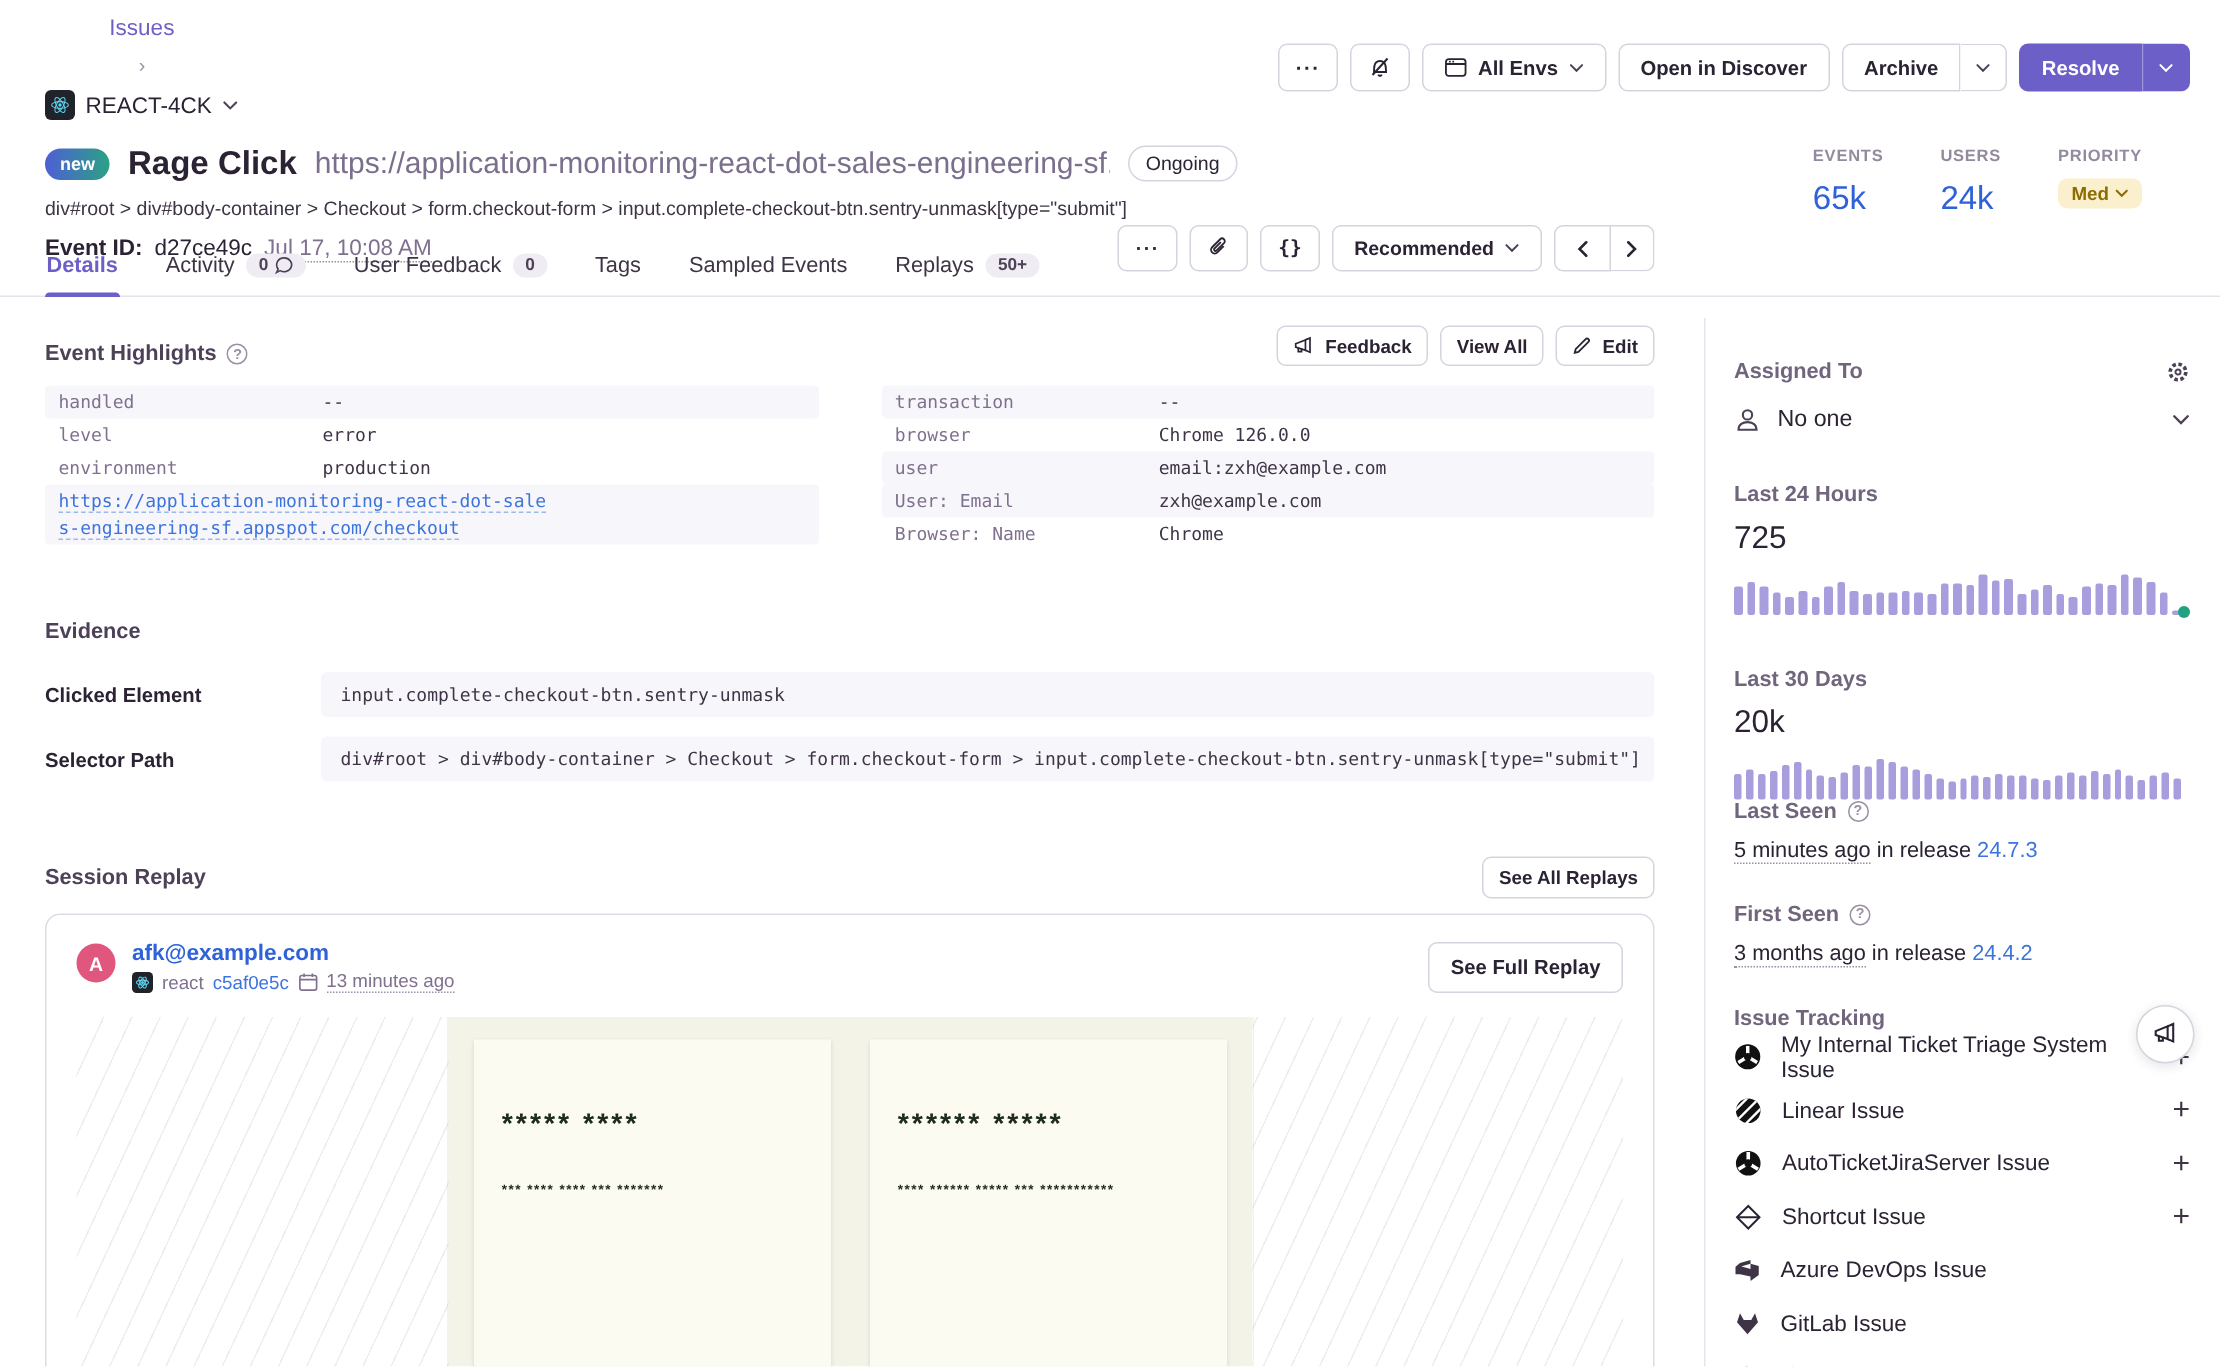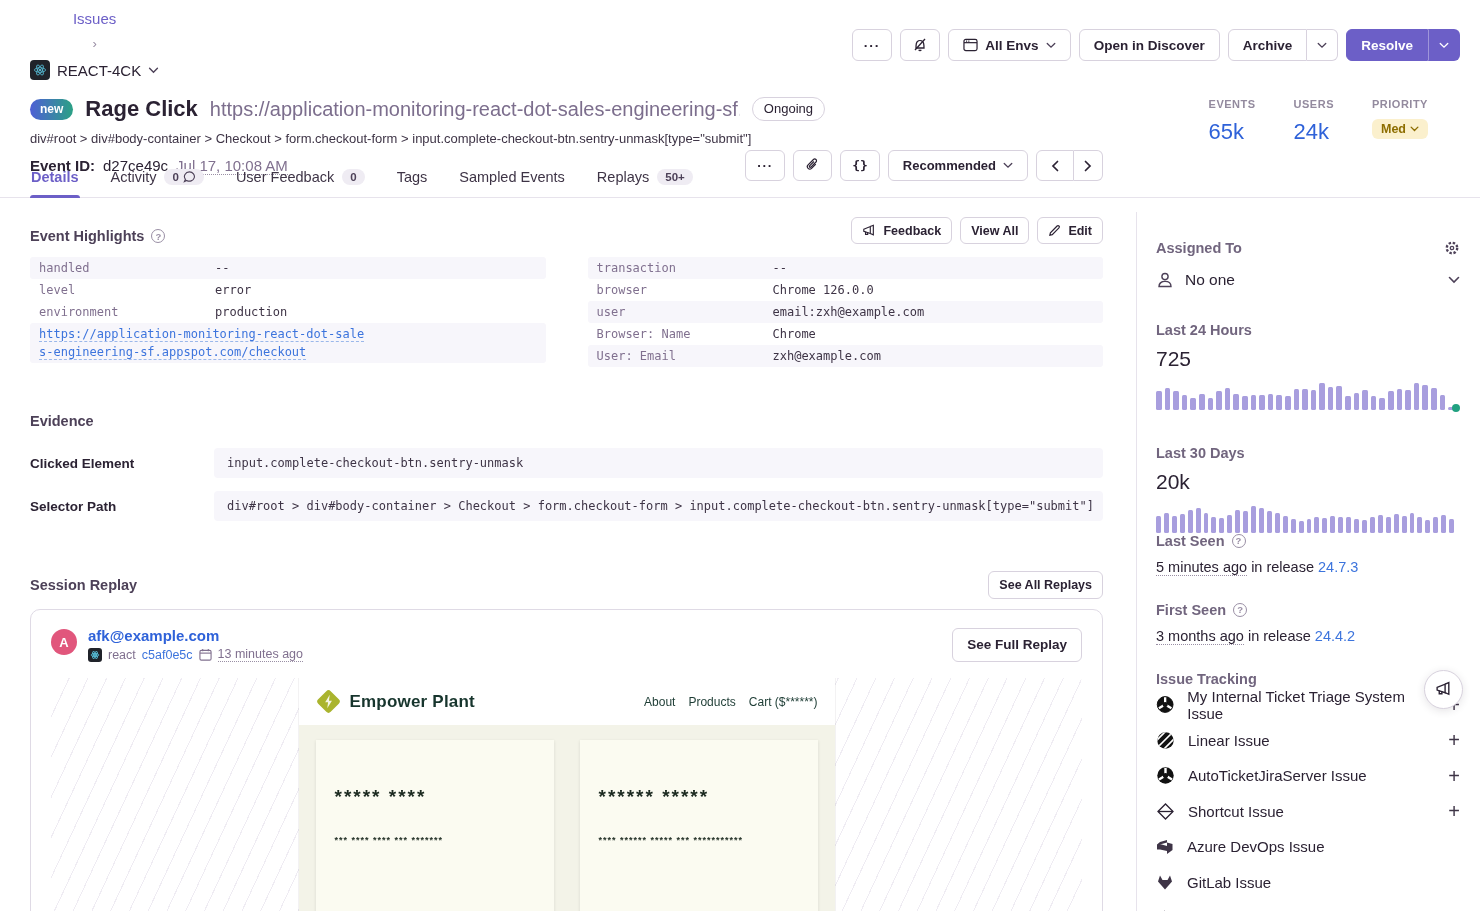--- a/index.html
+++ b/index.html
@@ -348,27 +348,27 @@
               <span class="kv-val">--</span>
             </div>
           <div class="kv-row">
               <span class="kv-key">browser</span>
               <span class="kv-val">Chrome 126.0.0</span>
             </div>
           <div class="kv-row alt">
               <span class="kv-key">user</span>
               <span class="kv-val">email:zxh@example.com</span>
             </div>
+          <div class="kv-row alt">
+              <span class="kv-key">User: Email</span>
+              <span class="kv-val">zxh@example.com</span>
+            </div>
           <div class="kv-row">
               <span class="kv-key">Browser: Name</span>
               <span class="kv-val">Chrome</span>
-            </div>
-          <div class="kv-row alt">
-              <span class="kv-key">User: Email</span>
-              <span class="kv-val">zxh@example.com</span>
             </div>
         </div>
       </div>
 
       <div class="evidence">
         <div class="sec-title">Evidence</div>
         <div class="ev-row">
           <span class="ev-label">Clicked Element</span>
           <span class="ev-box">input.complete-checkout-btn.sentry-unmask</span>
         </div>
@@ -410,34 +410,20 @@
                   </svg>
                 <span class="dotted-u">13 minutes ago</span>
               </div>
             </span>
           </div>
           <button class="btn" style="height:34px;">See Full Replay</button>
         </div>
 
         <div class="viewport">
           <div class="site">
-            <div class="site-header">
-              <span class="brand">
-                <svg width="25" height="25" viewBox="0 0 24 24">
-                    <rect x="3.5" y="3.5" width="17" height="17" rx="3" transform="rotate(45 12 12)" fill="#aab42e"></rect>
-                    <path d="M13.2 5.5 L8.8 12.6 H11.6 L10.8 18.5 L15.3 11.2 H12.4 Z" fill="#f4f4e4"></path>
-                  </svg>
-                <span class="brand-name">Empower Plant</span>
-              </span>
-              <span class="site-nav">
-                <span>About</span>
-                <span>Products</span>
-                <span>Cart ($******)</span>
-              </span>
-            </div>
             <div class="site-body">
               <div class="p-card">
                 <div class="p-title">***** ****</div>
                 <div class="p-desc">*** **** **** *** *******</div>
 
               </div>
               <div class="p-card">
                 <div class="p-title">****** *****</div>
                 <div class="p-desc">**** ****** ***** *** ***********</div>
 

